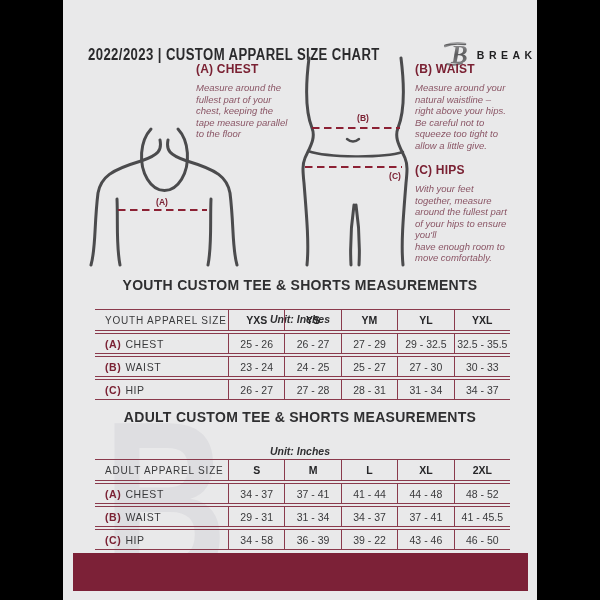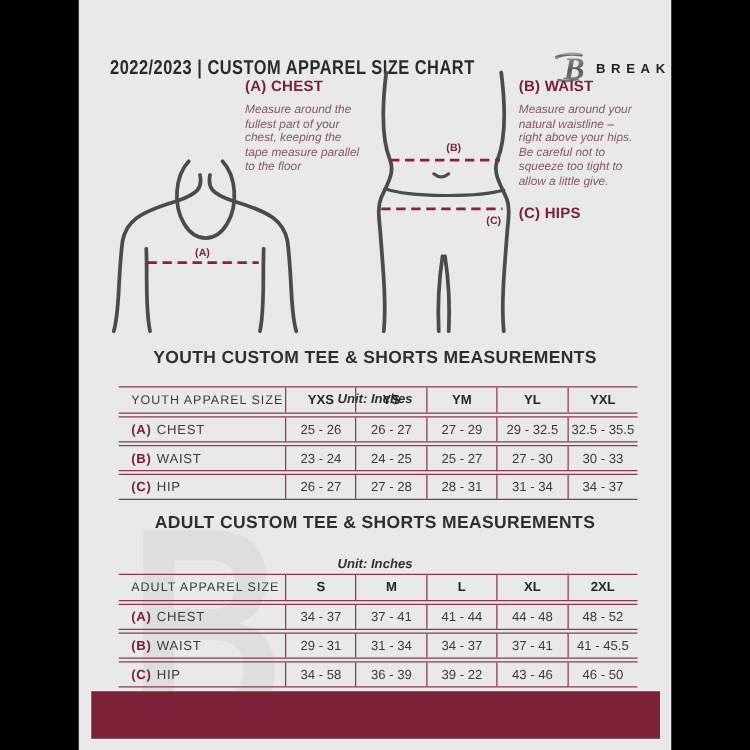--- a/index.html
+++ b/index.html
@@ -130,20 +130,27 @@
   <div class="guide g-chest">
     <h3>(A) CHEST</h3>
     <p>Measure around the
 fullest part of your
 chest, keeping the
 tape measure parallel
 to the floor</p>
   </div>
   <div class="guide g-hips">
     <h3>(C) HIPS</h3>
+    <p>With your feet
+together, measure
+around the fullest part
+of your hips to ensure
+you'll
+have enough room to
+move comfortably.</p>
   </div>
 
   <div class="sect sect-youth">
     <div class="s-title">YOUTH CUSTOM TEE &amp; SHORTS MEASUREMENTS</div>
     <div class="s-unit">Unit: Inches</div>
   </div>
   <div class="tbl tbl-youth">
       <div class="t-row t-head">
         <div class="t-cell t-labelcell t-headlabel">YOUTH APPAREL SIZE</div>
         <div class="t-cell t-val t-sizehead">YXS</div>

